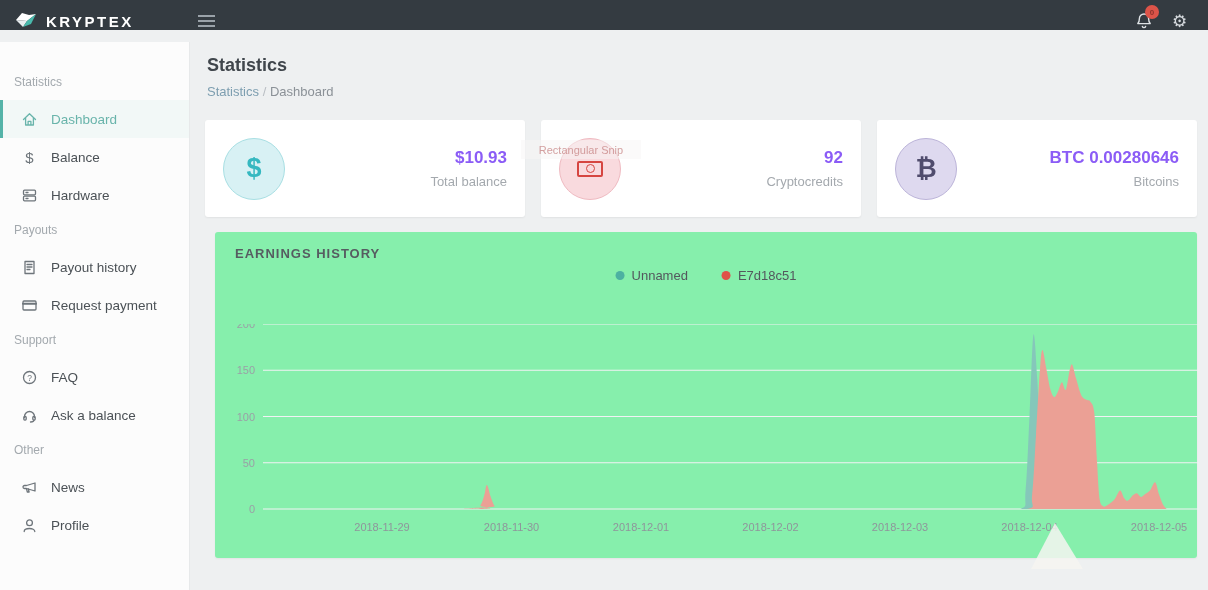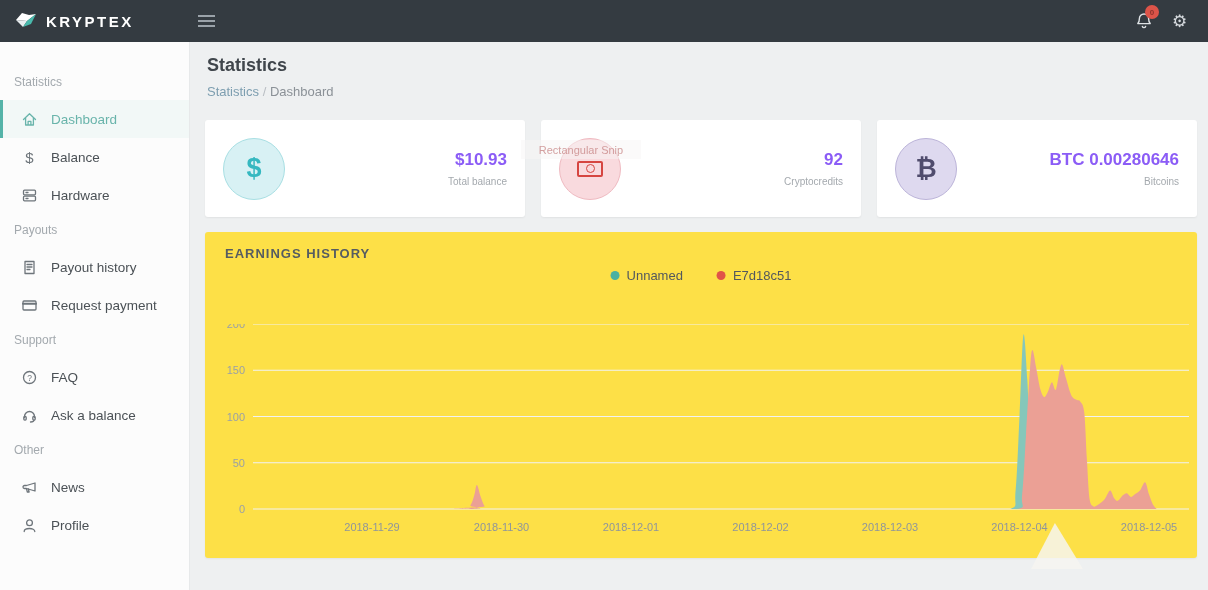--- a/index.html
+++ b/index.html
@@ -1,20 +1,20 @@
 <!DOCTYPE html>
 <html><head>
 <meta charset="utf-8">
 <style>
   * { margin:0; padding:0; box-sizing:border-box; }
   html,body { width:1208px; height:590px; overflow:hidden; }
   body { font-family:"Liberation Sans","DejaVu Sans",sans-serif; background:#eef0f1; position:relative; }
 
   
-  .topbar { position:absolute; left:0; top:0; width:1208px; height:42px; background:#343b41; z-index:40;padding-left:12px; }
+  .topbar { position:absolute; left:0; top:0; width:1208px; height:30px; background:#343b41; z-index:40;padding-left:12px; }
   .logo { position:absolute; left:14px; top:0; height:42px; display:flex; align-items:center; gap:8px; }
   .logo-text { color:#fff; font-size:15px; font-weight:bold; letter-spacing:2.5px; }
   .hamburger { position:absolute; left:198px; top:0; height:42px; display:flex; flex-direction:column; justify-content:center; gap:3px; cursor:pointer; }
   .hamburger span { display:block; width:17px; height:2px; background:#9aa2a9; }
   .top-icon { position:absolute; top:0; height:42px; display:flex; align-items:center; cursor:pointer; }
   .bell-wrap { left:1134px; }
   .gear-wrap { left:1172px; }
   .gear-glyph { font-family:"DejaVu Sans",sans-serif; color:#d6dade; font-size:17px; }
   .badge { position:absolute; left:1145px; top:5px; width:14px; height:14px; border-radius:50%; background:#dd5449; color:#8e322c; font-size:8px; font-weight:bold; display:flex; align-items:center; justify-content:center; z-index:41; }
 
@@ -34,27 +34,27 @@
   .page-title { margin:13px 0 0 17px; font-size:18px; font-weight:bold; color:#40464c; }
   .breadcrumb { margin:8px 0 0 17px; font-size:13px; color:#b9bec3; }
   .breadcrumb .bc-link { color:#7d9eb0; cursor:pointer; }
   .breadcrumb .bc-current { color:#8b9197; }
 
   .cards { display:flex; gap:16px; margin:21px 11px 0 15px; }
   .card { flex:1; height:97px; background:#fff; border-radius:3px; box-shadow:0 1px 2px rgba(0,0,0,.06); display:flex; align-items:center; padding:0 18px; }
   .circle { width:62px; height:62px; border-radius:50%; display:flex; align-items:center; justify-content:center; border:1px solid transparent; }
   .card-right { margin-left:auto; text-align:right; }
   .card-value { font-size:17px; font-weight:600; color:#8b5cf6; }
-  .card-label { font-size:10px; color:#a4a9ae; margin-top:6px; }
+  .card-label { font-size:13px; color:#a4a9ae; margin-top:6px; }
   .dollar-glyph { font-size:27px; font-weight:bold; }
   .btc-glyph { font-family:"DejaVu Sans",sans-serif; font-size:26px; font-weight:bold; }
   .banknote { width:26px; height:16px; border:2px solid; border-radius:2px; display:flex; align-items:center; justify-content:center; }
   .banknote .bn-circle { width:9px; height:9px; border:1.5px solid; border-radius:50%; }
 
-  .panel { position:relative; margin:15px 11px 0 15px; height:326px; background:#fde047; border-radius:3px; box-shadow:0 1px 2px rgba(0,0,0,.05); }
+  .panel { position:relative; margin:15px 11px 0 25px; height:326px; background:#86efac; border-radius:3px; box-shadow:0 1px 2px rgba(0,0,0,.05); }
   .panel-title { position:absolute; left:20px; top:14px; font-size:13px; font-weight:bold; letter-spacing:1px; color:#565c61; }
   .legend { position:absolute; top:36px; left:50%; transform:translateX(-50%); display:flex; gap:34px; }
   .legend-item { display:flex; align-items:center; gap:7px; font-size:13px; color:#53585d; }
   .legend-dot { width:9px; height:9px; border-radius:50%; }
   #chart-svg { position:absolute; left:0; top:92px; }
   #chart-svg text { font-family:"Liberation Sans",sans-serif; }
 
   
   .snip-overlay { position:absolute; left:521px; top:140px; width:120px; height:19px; background:rgba(248,246,246,.5); z-index:60; display:flex; align-items:center; justify-content:center; font-size:11px; color:rgba(197,130,130,.75); }
   .cursor-artifact { position:absolute; left:1031px; top:523px; width:52px; height:46px; background:#f6f5f1; opacity:.85; clip-path:polygon(46% 0,100% 100%,0 100%); z-index:55; }

